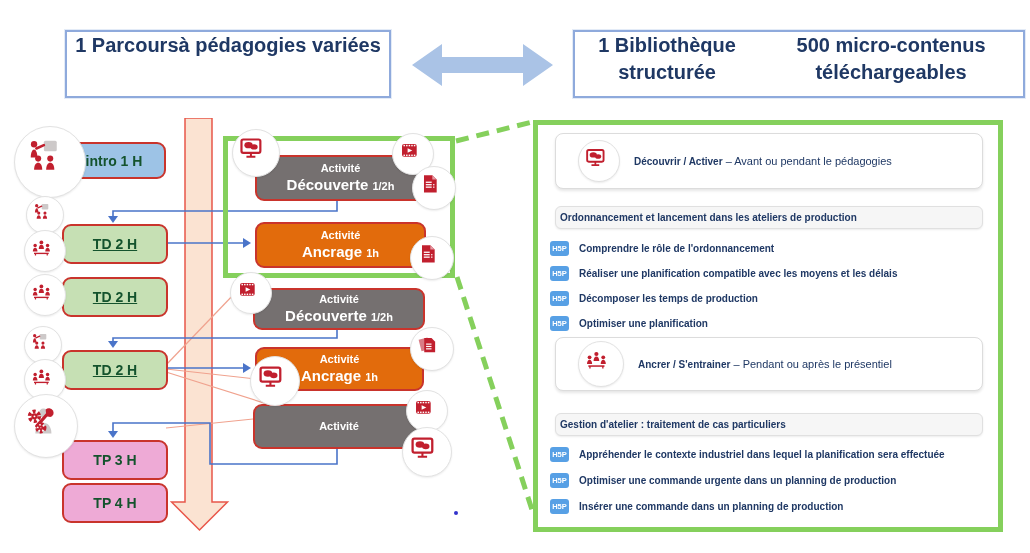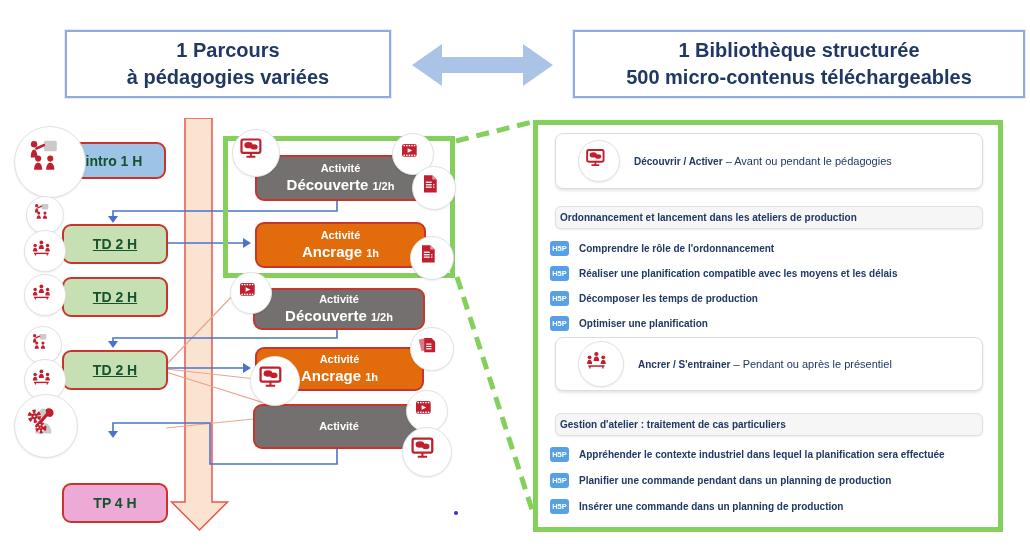--- a/index.html
+++ b/index.html
@@ -1,21 +1,21 @@
 <!DOCTYPE html>
 <html><head>
 <meta charset="utf-8">
 <style>
   html,body{margin:0;padding:0;background:#fff;}
   .canvas{position:relative;width:1030px;height:553px;background:#fff;overflow:hidden;
           font-family:"Liberation Sans",sans-serif;}
   .abs{position:absolute;}
   
   .hdr{position:absolute;border:2px solid #8faadc;background:#fff;color:#1f3864;
-       font-weight:bold;font-size:20px;text-align:center;display:flex;flex-direction:column;
+       font-weight:bold;font-size:20px;text-align:center;display:flex;flex-direction:row;
        justify-content:center;line-height:27px;box-shadow:0 0 0 1px #e3ebf7;}
   
   .step{position:absolute;border:2px solid #c9342c;border-radius:9px;color:#14532d;
         font-weight:bold;font-size:14px;display:flex;align-items:center;justify-content:center;z-index:3;}
   .step.intro{background:#9dc3e6;}
   .step.td{background:#c6e0b4;text-decoration:underline;}
   .step.tp{background:#eeaad6;}
   
   .act{position:absolute;border:2px solid #c9342c;border-radius:9px;color:#fff;text-align:center;
        display:flex;flex-direction:column;justify-content:center;z-index:3;line-height:1.25;}
@@ -106,20 +106,23 @@
     </div>
   <div class="step td" style="left:62px;top:224px;width:102px;height:36px;">
       <span>TD 2 H</span>
     </div>
   <div class="step td" style="left:62px;top:277px;width:102px;height:36px;">
       <span>TD 2 H</span>
     </div>
   <div class="step td" style="left:62px;top:350px;width:102px;height:36px;">
       <span>TD 2 H</span>
     </div>
+  <div class="step tp" style="left:62px;top:440px;width:102px;height:36px;">
+      <span>TP 3 H</span>
+    </div>
   <div class="step tp" style="left:62px;top:483px;width:102px;height:36px;">
       <span>TP 4 H</span>
     </div>
 
   <div class="circ" style="left:14px;top:126px;width:70px;height:70px;">
       <span style="display: flex; width: 72%; height: 72%;">
         <svg viewBox="0 0 24 24">
           <rect x="12.5" y="2.5" width="8.5" height="7" rx="1" fill="#cdc9c9"></rect>
           <circle cx="6" cy="4.8" r="2.1" fill="#c11f2e"></circle>
           <path d="M7.5 7.6l5-2.2" stroke="#c11f2e" stroke-width="1.7" stroke-linecap="round"></path>
@@ -429,21 +432,21 @@
     <div class="secbar" style="top:288px;">
       <span>Gestion d'atelier : traitement de cas particuliers</span>
     </div>
 
     <div class="item" style="top:322px;">
       <span class="badge">H5P</span>
       <span class="item-label">Appréhender le contexte industriel dans lequel la planification sera effectuée</span>
     </div>
     <div class="item" style="top:348px;">
       <span class="badge">H5P</span>
-      <span class="item-label">Planifier une commande pendant dans un planning de production</span>
+      <span class="item-label">Optimiser une commande urgente dans un planning de production</span>
     </div>
     <div class="item" style="top:374px;">
       <span class="badge">H5P</span>
       <span class="item-label">Insérer une commande dans un planning de production</span>
     </div>
   </div>
 
   <div class="dot"></div>
 </div>
 

